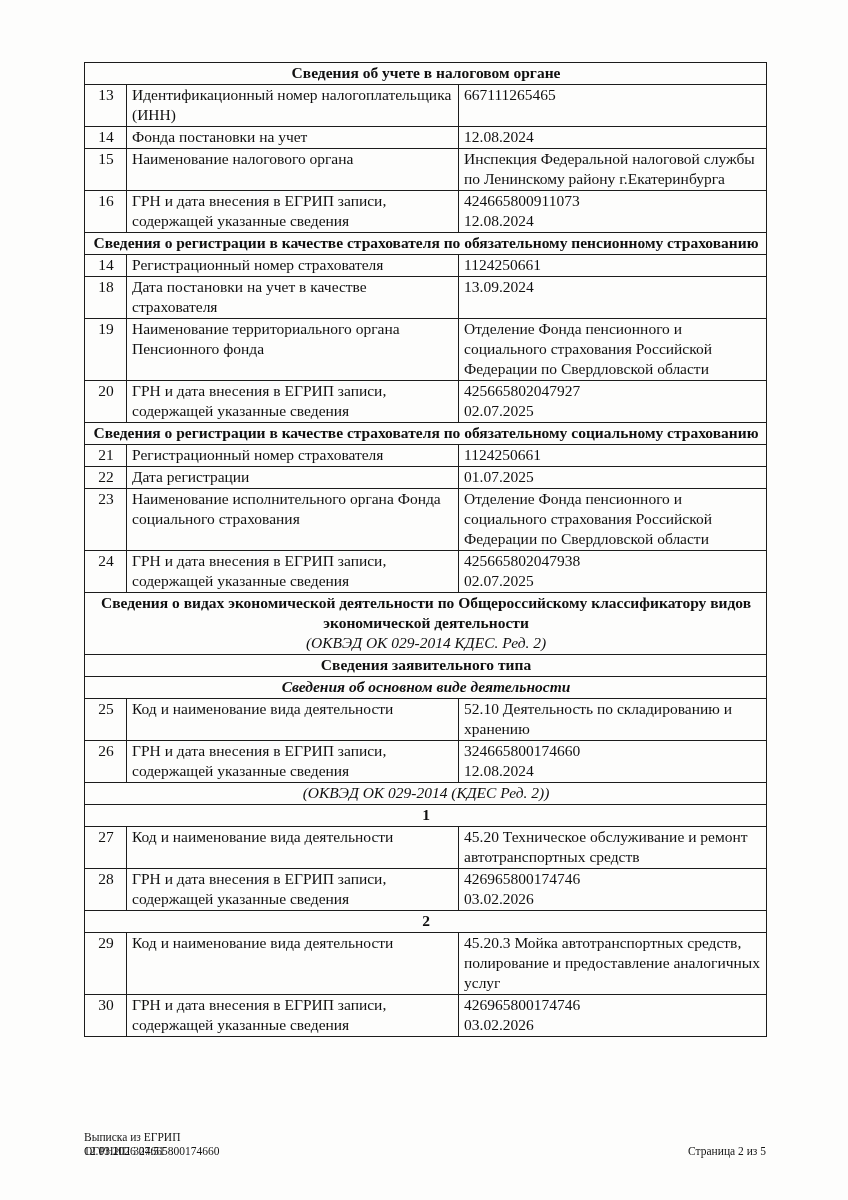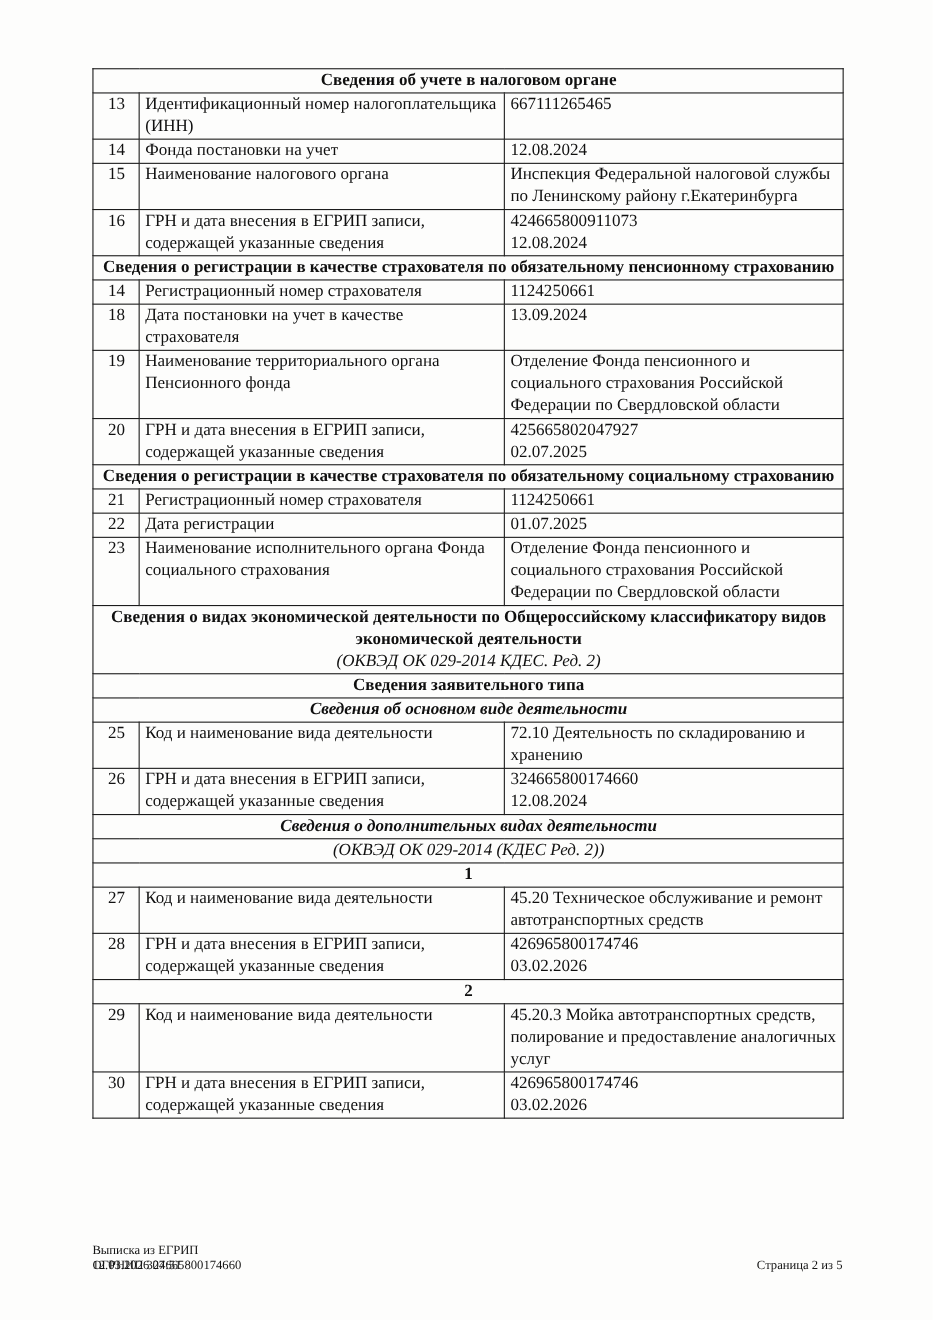--- a/index.html
+++ b/index.html
@@ -177,20 +177,28 @@
 
       <tr>
         <td class="c-num"><span>23</span></td>
         <td class="c-label"><span>Наименование исполнительного органа Фонда социального страхования</span></td>
         <td class="c-value">
             <span class="vl">Отделение Фонда пенсионного и социального страхования Российской Федерации по Свердловской области</span>
             <span class="vl"></span>
           </td>
       </tr>
 
+      <tr>
+        <td class="c-num"><span>24</span></td>
+        <td class="c-label"><span>ГРН и дата внесения в ЕГРИП записи, содержащей указанные сведения</span></td>
+        <td class="c-value">
+            <span class="vl">425665802047938</span>
+            <span class="vl">02.07.2025</span>
+          </td>
+      </tr>
 
       <tr>
         <td class="c-sec" colspan="3">
             <span class="vl">Сведения о видах экономической деятельности по Общероссийскому классификатору видов экономической деятельности</span>
             <span class="sub">(ОКВЭД ОК 029-2014 КДЕС. Ред. 2)</span>
           </td>
       </tr>
 
       <tr>
         <td class="c-sec" colspan="3">
@@ -201,39 +209,34 @@
       <tr class="sec-i">
         <td class="c-sec" colspan="3">
             <span class="vl">Сведения об основном виде деятельности</span>
           </td>
       </tr>
 
       <tr>
         <td class="c-num"><span>25</span></td>
         <td class="c-label"><span>Код и наименование вида деятельности</span></td>
         <td class="c-value">
-            <span class="vl">72.10 Деятельность по складированию и хранению</span>
+            <span class="vl">52.10 Деятельность по складированию и хранению</span>
             <span class="vl"></span>
           </td>
       </tr>
 
       <tr>
         <td class="c-num"><span>26</span></td>
         <td class="c-label"><span>ГРН и дата внесения в ЕГРИП записи, содержащей указанные сведения</span></td>
         <td class="c-value">
             <span class="vl">324665800174660</span>
             <span class="vl">12.08.2024</span>
           </td>
       </tr>
 
-      <tr class="sec-i">
-        <td class="c-sec" colspan="3">
-            <span class="vl">Сведения о дополнительных видах деятельности</span>
-          </td>
-      </tr>
 
       <tr class="sec-ni">
         <td class="c-sec" colspan="3">
             <span class="vl">(ОКВЭД ОК 029-2014 (КДЕС Ред. 2))</span>
           </td>
       </tr>
 
       <tr>
         <td class="c-sec" colspan="3">
             <span class="vl">1</span>

